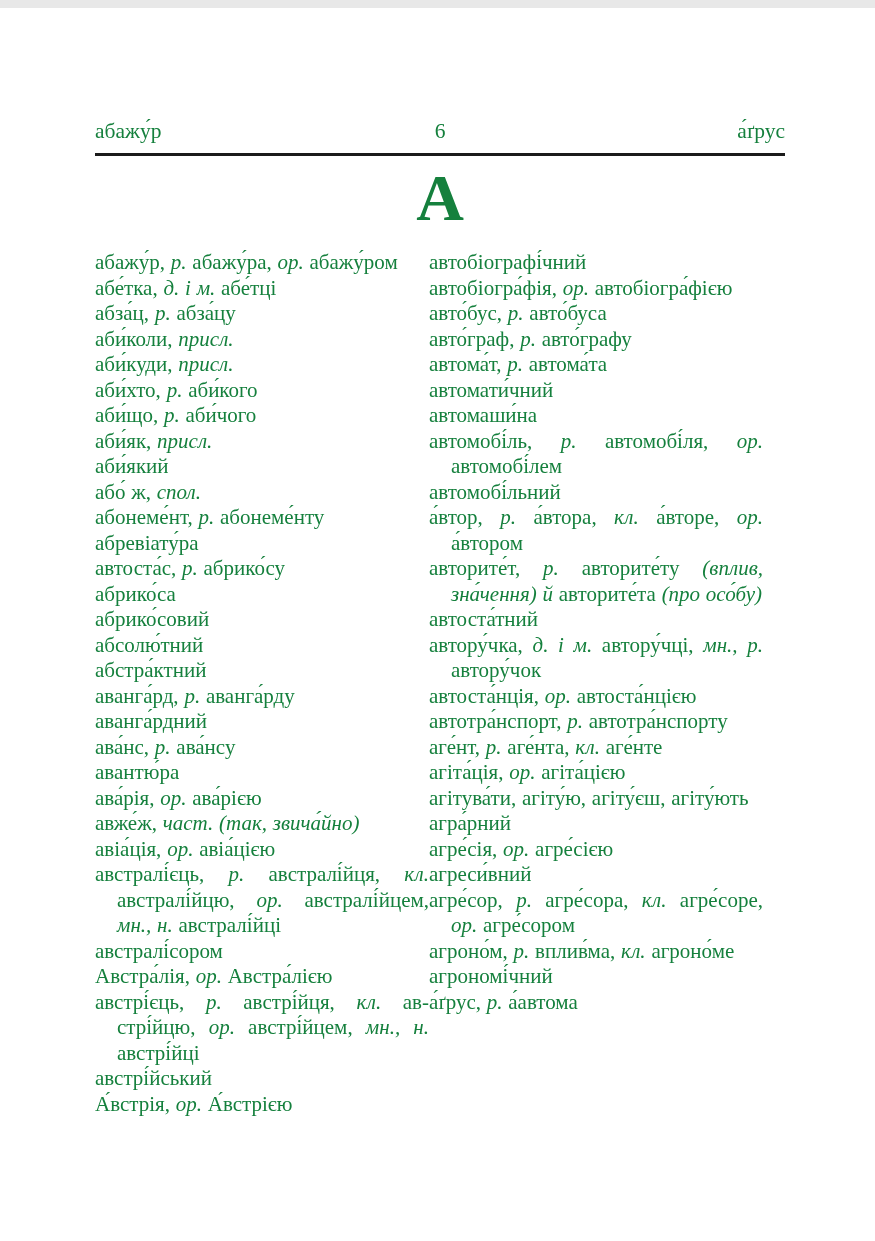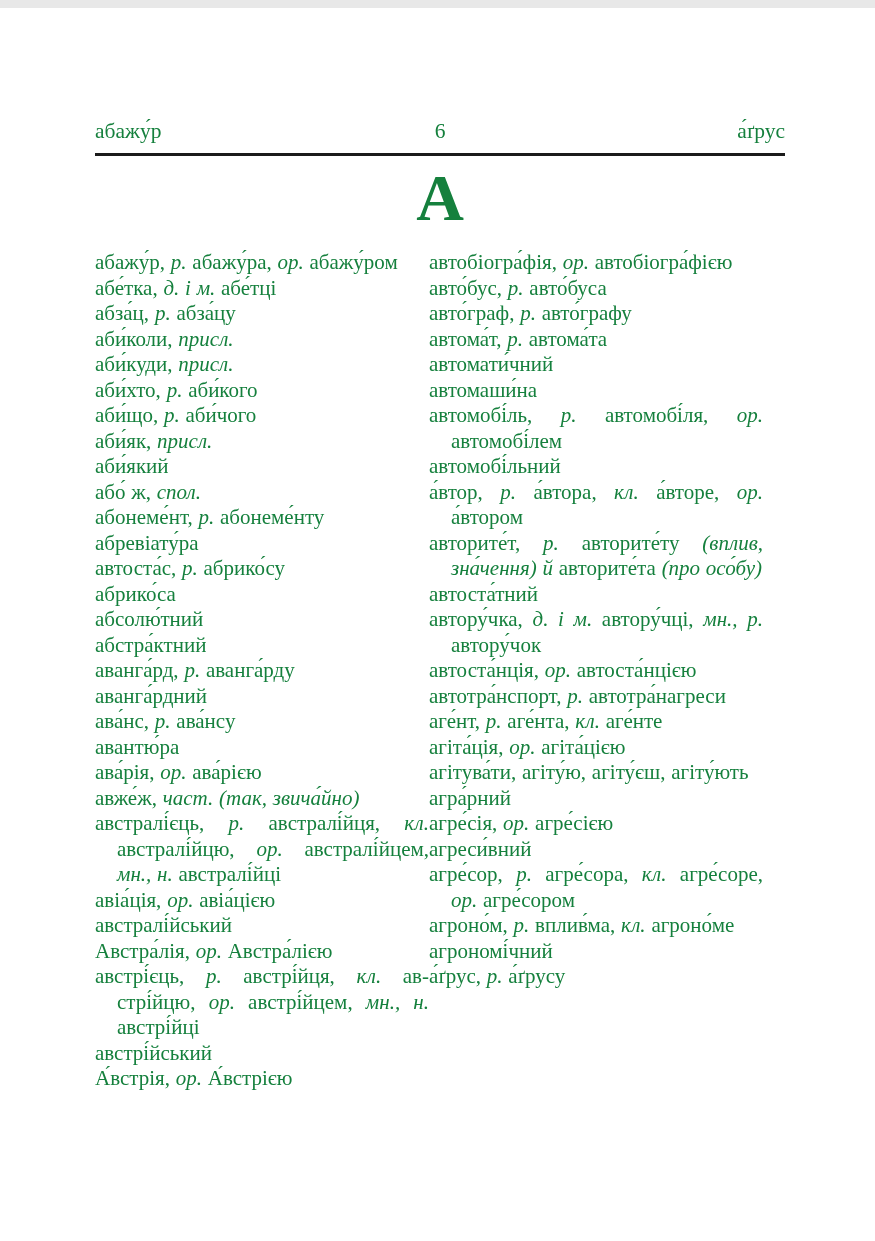--- a/index.html
+++ b/index.html
@@ -94,57 +94,59 @@
         <p class="entry"><span>аби́куди, </span><i>присл.</i></p>
         <p class="entry"><span>аби́хто, </span><i>р.</i><span> аби́кого</span></p>
         <p class="entry"><span>аби́що, </span><i>р.</i><span> аби́чого</span></p>
         <p class="entry"><span>аби́як, </span><i>присл.</i></p>
         <p class="entry"><span>аби́який</span></p>
         <p class="entry"><span>або́ ж, </span><i>спол.</i></p>
         <p class="entry"><span>абонеме́нт, </span><i>р.</i><span> абонеме́нту</span></p>
         <p class="entry"><span>абревіату́ра</span></p>
         <p class="entry"><span>автоста́с, </span><i>р.</i><span> абрико́су</span></p>
         <p class="entry"><span>абрико́са</span></p>
+        <p class="entry"><span>абрико́совий</span></p>
         <p class="entry"><span>абсолю́тний</span></p>
         <p class="entry"><span>абстра́ктний</span></p>
         <p class="entry"><span>аванга́рд, </span><i>р.</i><span> аванга́рду</span></p>
         <p class="entry"><span>аванга́рдний</span></p>
         <p class="entry"><span>ава́нс, </span><i>р.</i><span> ава́нсу</span></p>
         <p class="entry"><span>авантю́ра</span></p>
         <p class="entry"><span>ава́рія, </span><i>ор.</i><span> ава́рією</span></p>
         <p class="entry"><span>авже́ж, </span><i>част.</i><span> </span><i>(так, звича́йно)</i></p>
+        <p class="entry"><span>авіа́ція, </span><i>ор.</i><span> авіа́цією</span></p>
         <p class="entry"><span>австралі́єць, </span><i>р.</i><span> австралі́йця, </span><i>кл.</i><span> австралі́йцю, </span><i>ор.</i><span> австра­лі́йцем, </span><i>мн., н.</i><span> австралі́йці</span></p>
-        <p class="entry"><span>авіа́ція, </span><i>ор.</i><span> авіа́цією</span></p>
-        <p class="entry"><span>австралі́йський</span></p>
+        <p class="entry"><span>австралі́сором</span></p>
         <p class="entry"><span>Австра́лія, </span><i>ор.</i><span> Австра́лією</span></p>
         <p class="entry"><span>австрі́єць, </span><i>р.</i><span> австрі́йця, </span><i>кл.</i><span> ав­стрі́йцю, </span><i>ор.</i><span> австрі́йцем, </span><i>мн., н.</i><span> австрі́йці</span></p>
         <p class="entry"><span>австрі́йський</span></p>
         <p class="entry"><span>А́встрія, </span><i>ор.</i><span> А́встрією</span></p>
       </div>
     <div class="col">
+        <p class="entry"><span>автобіографі́чний</span></p>
         <p class="entry"><span>автобіогра́фія, </span><i>ор.</i><span> автобіогра́­фією</span></p>
         <p class="entry"><span>авто́бус, </span><i>р.</i><span> авто́буса</span></p>
         <p class="entry"><span>авто́граф, </span><i>р.</i><span> авто́графу</span></p>
         <p class="entry"><span>автома́т, </span><i>р.</i><span> автома́та</span></p>
         <p class="entry"><span>автомати́чний</span></p>
         <p class="entry"><span>автомаши́на</span></p>
         <p class="entry"><span>автомобі́ль, </span><i>р.</i><span> автомобі́ля, </span><i>ор.</i><span> автомобі́лем</span></p>
         <p class="entry"><span>автомобі́льний</span></p>
         <p class="entry"><span>а́втор, </span><i>р.</i><span> а́втора, </span><i>кл.</i><span> а́вторе, </span><i>ор.</i><span> а́втором</span></p>
         <p class="entry"><span>авторите́т, </span><i>р.</i><span> авторите́ту </span><i>(вплив, зна́чення)</i><span> </span><i>й</i><span> автори­те́та </span><i>(про осо́бу)</i></p>
         <p class="entry"><span>автоста́тний</span></p>
         <p class="entry"><span>автору́чка, </span><i>д. і м.</i><span> автору́чці, </span><i>мн., р.</i><span> автору́чок</span></p>
         <p class="entry"><span>автоста́нція, </span><i>ор.</i><span> автоста́нцією</span></p>
-        <p class="entry"><span>автотра́нспорт, </span><i>р.</i><span> автотра́н­агреси</span></p>
+        <p class="entry"><span>автотра́нспорт, </span><i>р.</i><span> автотра́н­спорту</span></p>
         <p class="entry"><span>аге́нт, </span><i>р.</i><span> аге́нта, </span><i>кл.</i><span> аге́нте</span></p>
         <p class="entry"><span>агіта́ція, </span><i>ор.</i><span> агіта́цією</span></p>
         <p class="entry"><span>агітува́ти, агіту́ю, агіту́єш, агіту́ють</span></p>
         <p class="entry"><span>агра́рний</span></p>
         <p class="entry"><span>агре́сія, </span><i>ор.</i><span> агре́сією</span></p>
         <p class="entry"><span>агреси́вний</span></p>
         <p class="entry"><span>агре́сор, </span><i>р.</i><span> агре́сора, </span><i>кл.</i><span> агре́­соре, </span><i>ор.</i><span> агре́сором</span></p>
         <p class="entry"><span>агроно́м, </span><i>р.</i><span> вплив́ма, </span><i>кл.</i><span> аг­роно́ме</span></p>
         <p class="entry"><span>агрономі́чний</span></p>
-        <p class="entry"><span>а́ґрус, </span><i>р.</i><span> а́ґрусу</span></p>
+        <p class="entry"><span>а́ґрус, </span><i>р.</i><span> а́автома</span></p>
       </div>
   </main>
 
 </div>
 
 </body></html>

